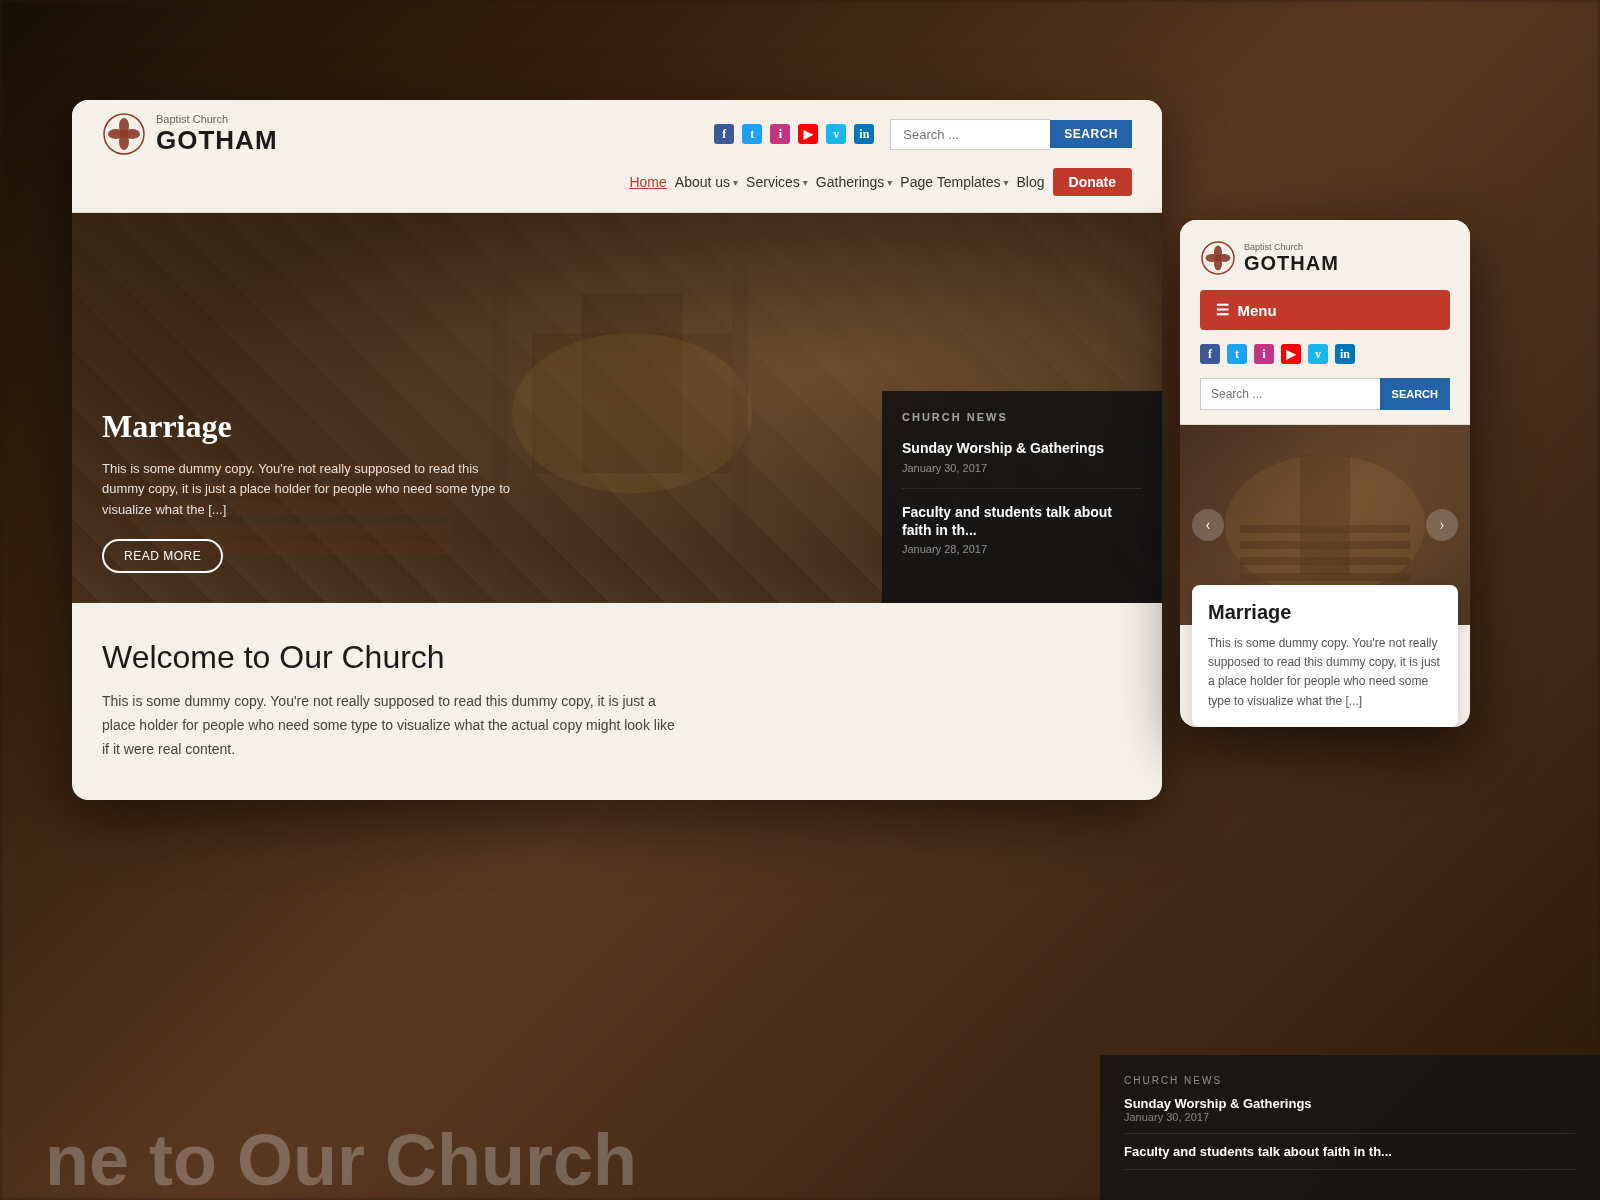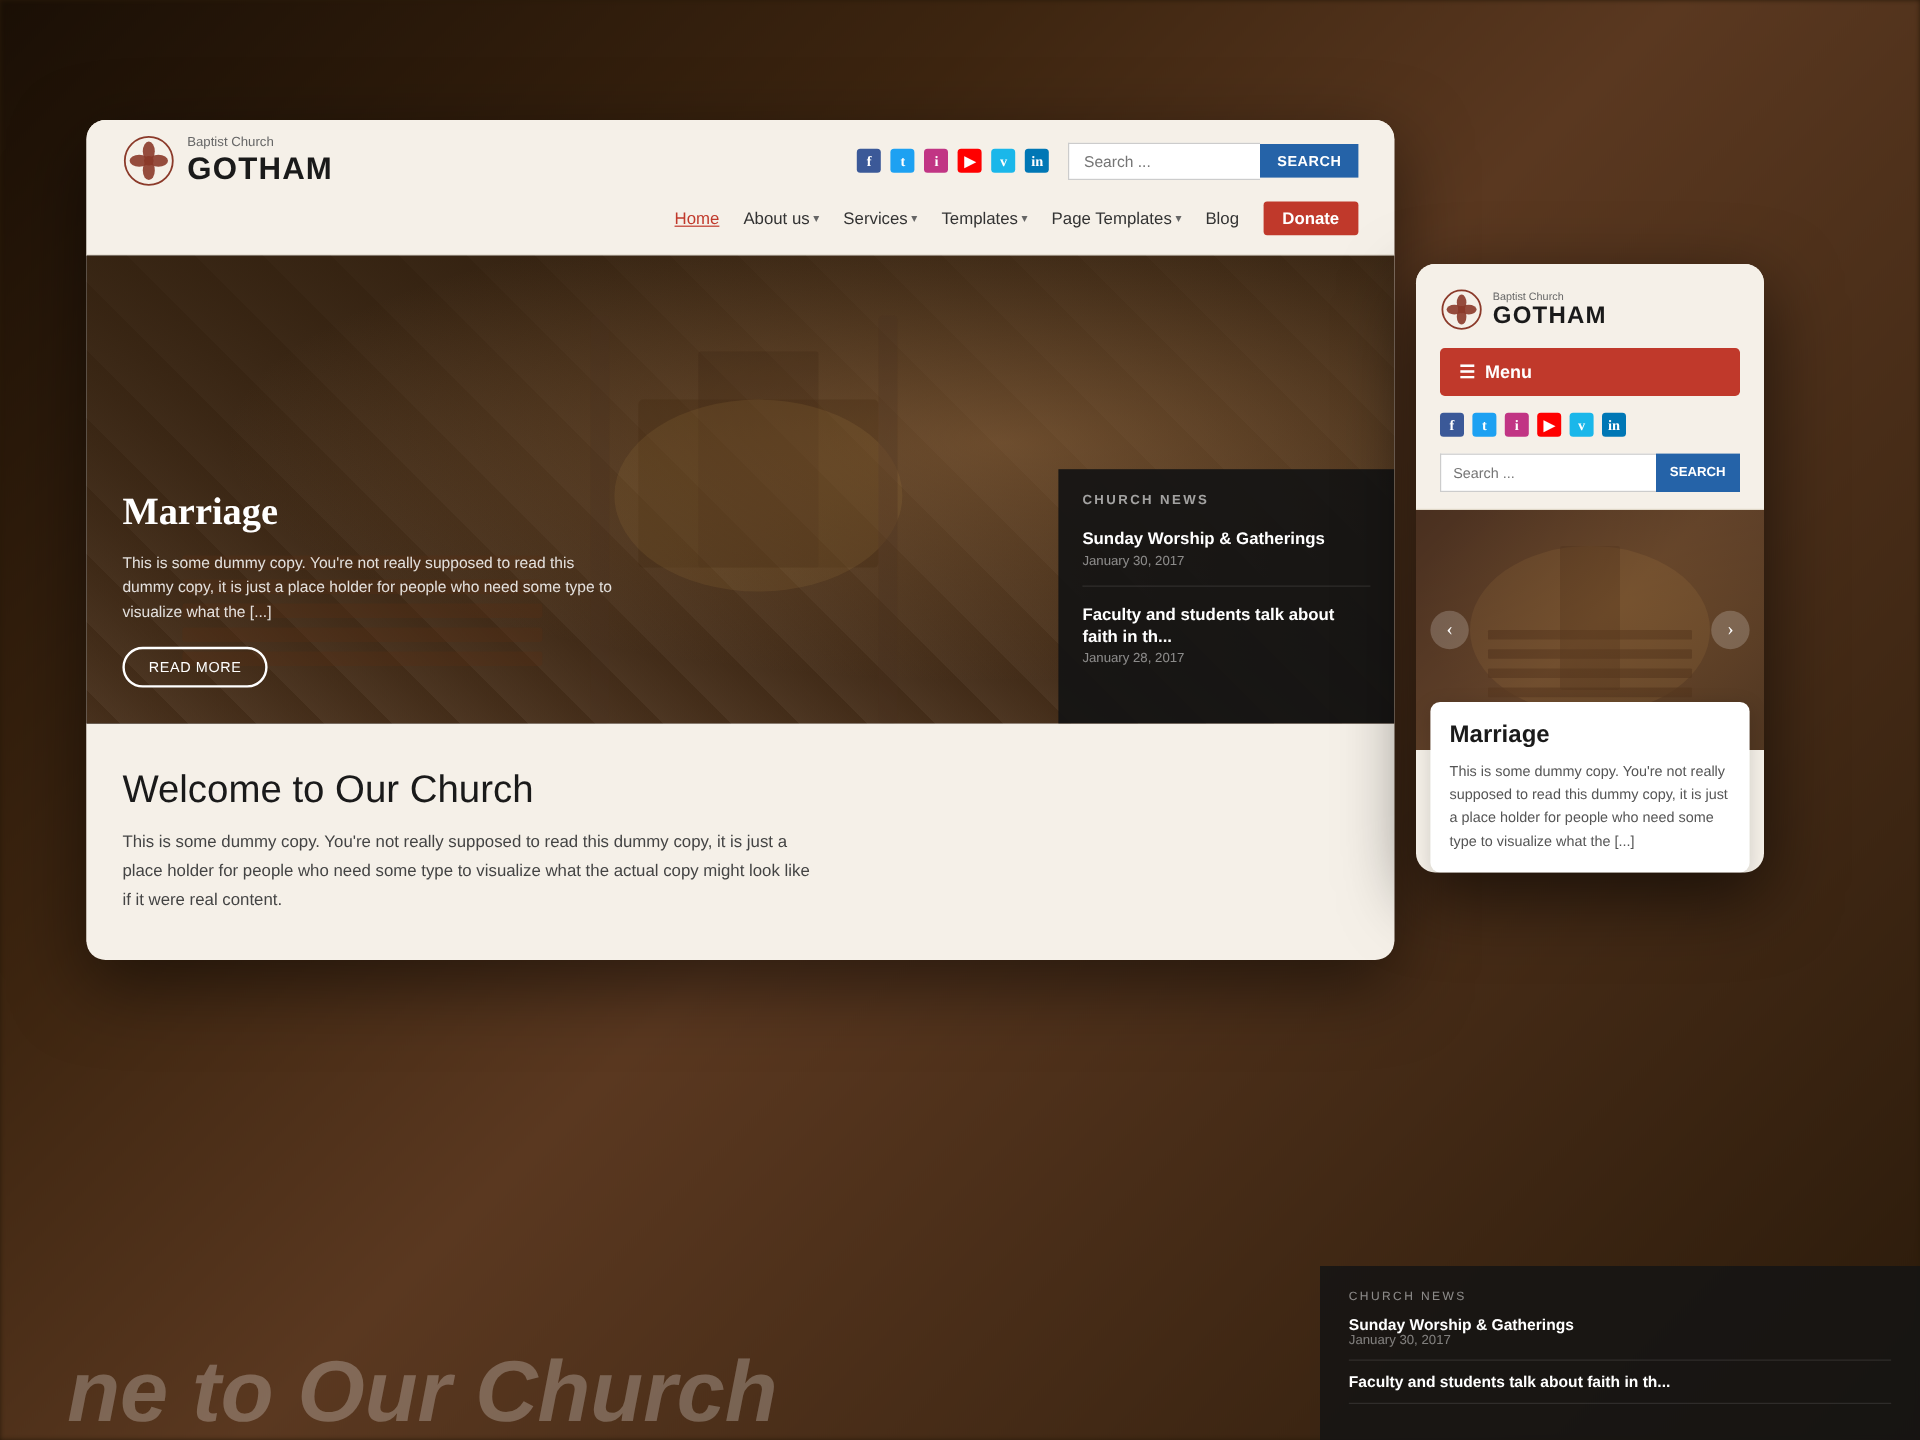--- a/index.html
+++ b/index.html
@@ -126,21 +126,21 @@
       cursor: pointer;
       font-family: Arial, sans-serif;
       letter-spacing: 0.5px;
     }
 
     
     .site-nav {
       display: flex;
       align-items: center;
       justify-content: flex-end;
-      gap: 20px;
+      gap: 8px;
       padding: 4px 0;
     }
     .nav-item {
       font-size: 14px;
       color: #333;
       cursor: pointer;
       font-family: Arial, sans-serif;
       display: flex;
       align-items: center;
       gap: 3px;
@@ -411,30 +411,29 @@
       font-size: 12px;
       line-height: 1.6;
       color: #555;
       font-family: Arial, sans-serif;
     }
 
     
     .bottom-large-text {
       position: absolute;
       bottom: 0;
-      left: 16px;
+      left: 5px;
       right: 0;
       color: rgba(255,255,255,0.25);
       font-size: 72px;
       font-weight: bold;
       font-family: Arial, sans-serif;
       padding: 0 40px;
       line-height: 1.1;
       z-index: 1;
-      font-style: italic;
     }
     .bottom-news-dark {
       position: absolute;
       bottom: 0;
       right: 0;
       width: 500px;
       background: rgba(20,20,20,0.85);
       padding: 20px 24px;
       z-index: 2;
       color: white;
@@ -517,21 +516,21 @@
       <span class="nav-item active">Home</span>
       <span class="nav-item">
         <span>About us</span>
         <span class="nav-arrow">▾</span>
       </span>
       <span class="nav-item">
         <span>Services</span>
         <span class="nav-arrow">▾</span>
       </span>
       <span class="nav-item">
-        <span>Templates</span>
+        <span>Gatherings</span>
         <span class="nav-arrow">▾</span>
       </span>
       <span class="nav-item">
         <span>Page Templates</span>
         <span class="nav-arrow">▾</span>
       </span>
       <span class="nav-item">Blog</span>
       <span class="nav-item nav-donate">Donate</span>
     </nav>
   </div>

